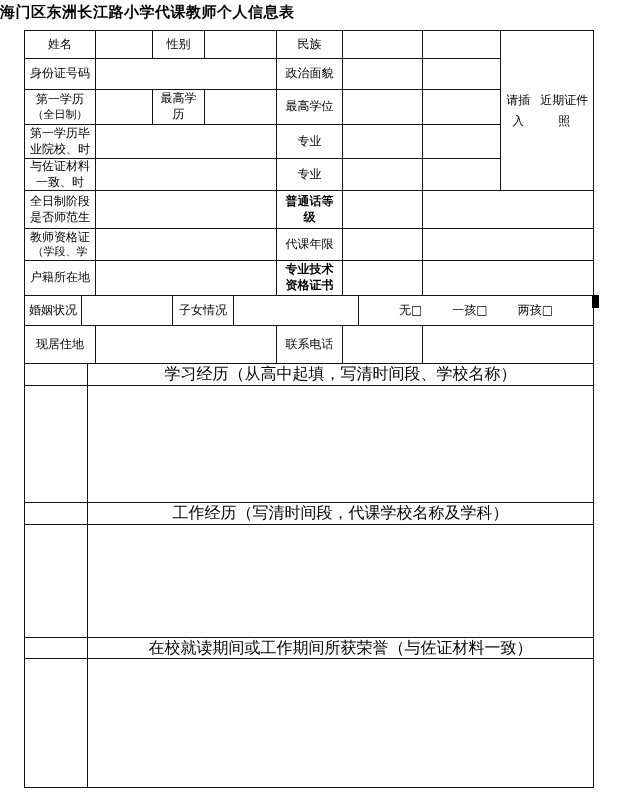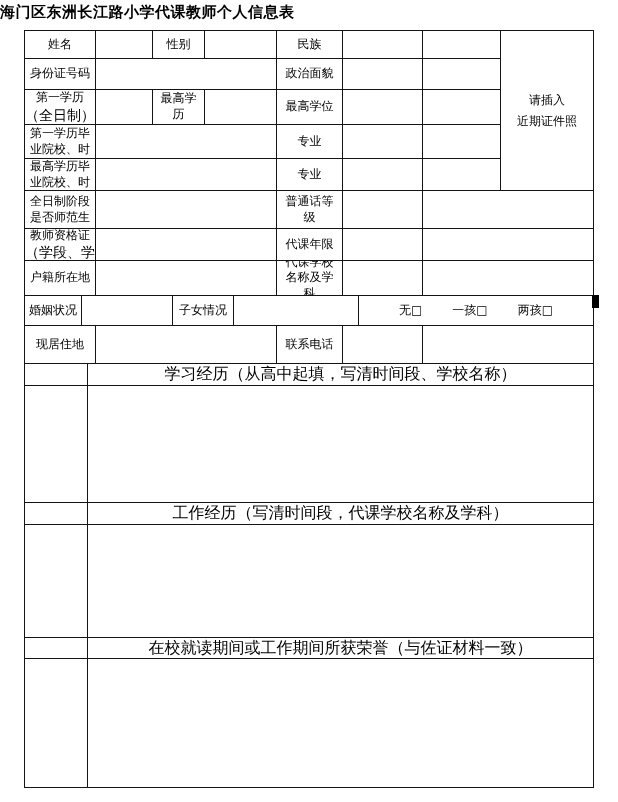--- a/index.html
+++ b/index.html
@@ -7,26 +7,26 @@
     font-family: "DejaVu Sans", "Liberation Sans", sans-serif; color: #000; }
   .title { position: absolute; top: 3px; left: 0; width: 618px; 
     font-size: 15px; font-weight: bold; letter-spacing: 0.5px; }
   .tbl { position: absolute; left: 24px; top: 30px; width: 570px;
     border-top: 1px solid #141414; border-left: 1px solid #141414; }
   .row { display: flex; }
   .c { border-right: 1px solid #141414; border-bottom: 1px solid #141414;
     display: flex; align-items: center; justify-content: center; text-align: center;
     font-size: 12px; line-height: 1.3; overflow: hidden; }
   .col { flex-direction: column; }
-  .sm { font-size: 14px; }
+  .sm { font-size: 11px; }
   .mw40 { display: inline-block; max-width: 40px; }
-  .mw52 { display: inline-block; max-width: 52px; }
+  .mw52 { display: inline-block; max-width: 52px; font-weight: bold; }
   .rgrp { display: flex; }
   .lblock { width: 476px; }
-  .photo { width: 93px; height: 160px; flex-direction: column; line-height: 1.7; }
+  .photo { width: 93px; height: 160px; flex-direction: row; line-height: 1.7; }
   .opts { justify-content: center; gap: 30px; }
   .shead { font-size: 16px; }
   .ink-mark { position: absolute; left: 592px; top: 295px; width: 7px; height: 13px; background: #000; }
   
   .h28{height:28px}.h31{height:31px}.h35{height:35px}.h34{height:34px}.h32{height:32px}
   .h38{height:38px}.h30{height:30px}.h22{height:22px}.h117{height:117px}.h113{height:113px}
   .h21{height:21px}.h129{height:129px}
   
   .w71{width:71px}.w57{width:57px}.w52{width:52px}.w72{width:72px}.w66{width:66px}
   .w80{width:80px}.w78{width:78px}.w181{width:181px}.w171{width:171px}
@@ -73,21 +73,21 @@
         <div class="c w78 h35"></div>
       </div>
       <div class="row">
         <div class="c w71 h34">第一学历毕业院校、时</div>
         <div class="c w181 h34"></div>
         <div class="c w66 h34">专业</div>
         <div class="c w80 h34"></div>
         <div class="c w78 h34"></div>
       </div>
       <div class="row">
-        <div class="c w71 h32">最高学历毕业院校、时</div>
+        <div class="c w71 h32">与佐证材料一致、时</div>
         <div class="c w181 h32"></div>
         <div class="c w66 h32">专业</div>
         <div class="c w80 h32"></div>
         <div class="c w78 h32"></div>
       </div>
     </div>
     <div class="c photo">
       <span>请插入</span>
       <span>近期证件照</span>
     </div>
@@ -109,21 +109,21 @@
     </div>
     <div class="c w181 h32"></div>
     <div class="c w66 h32">代课年限</div>
     <div class="c w80 h32"></div>
     <div class="c w171 h32"></div>
   </div>
   <div class="row">
     <div class="c w71 h35">户籍所在地</div>
     <div class="c w181 h35"></div>
     <div class="c w66 h35">
-      <span class="mw52">代课学校名称及学科</span>
+      <span class="mw52">专业技术资格证书</span>
     </div>
     <div class="c w80 h35"></div>
     <div class="c w171 h35"></div>
   </div>
   <div class="row">
     <div class="c w57 h30">婚姻状况</div>
     <div class="c w91 h30"></div>
     <div class="c w61 h30">子女情况</div>
     <div class="c w125 h30"></div>
     <div class="c w235 h30 opts">

